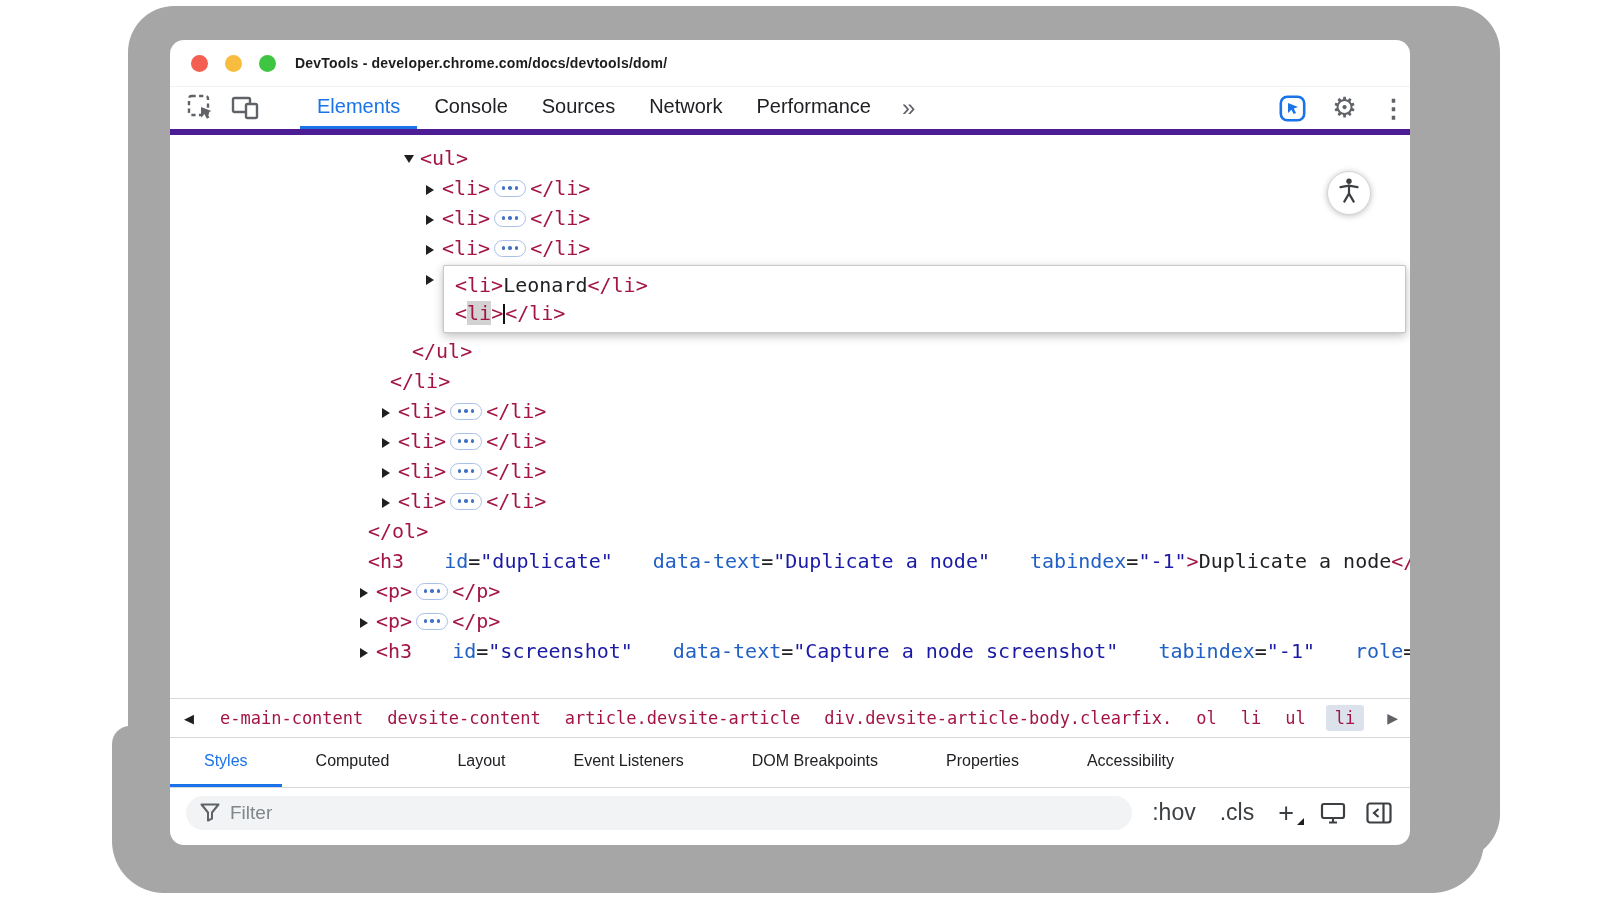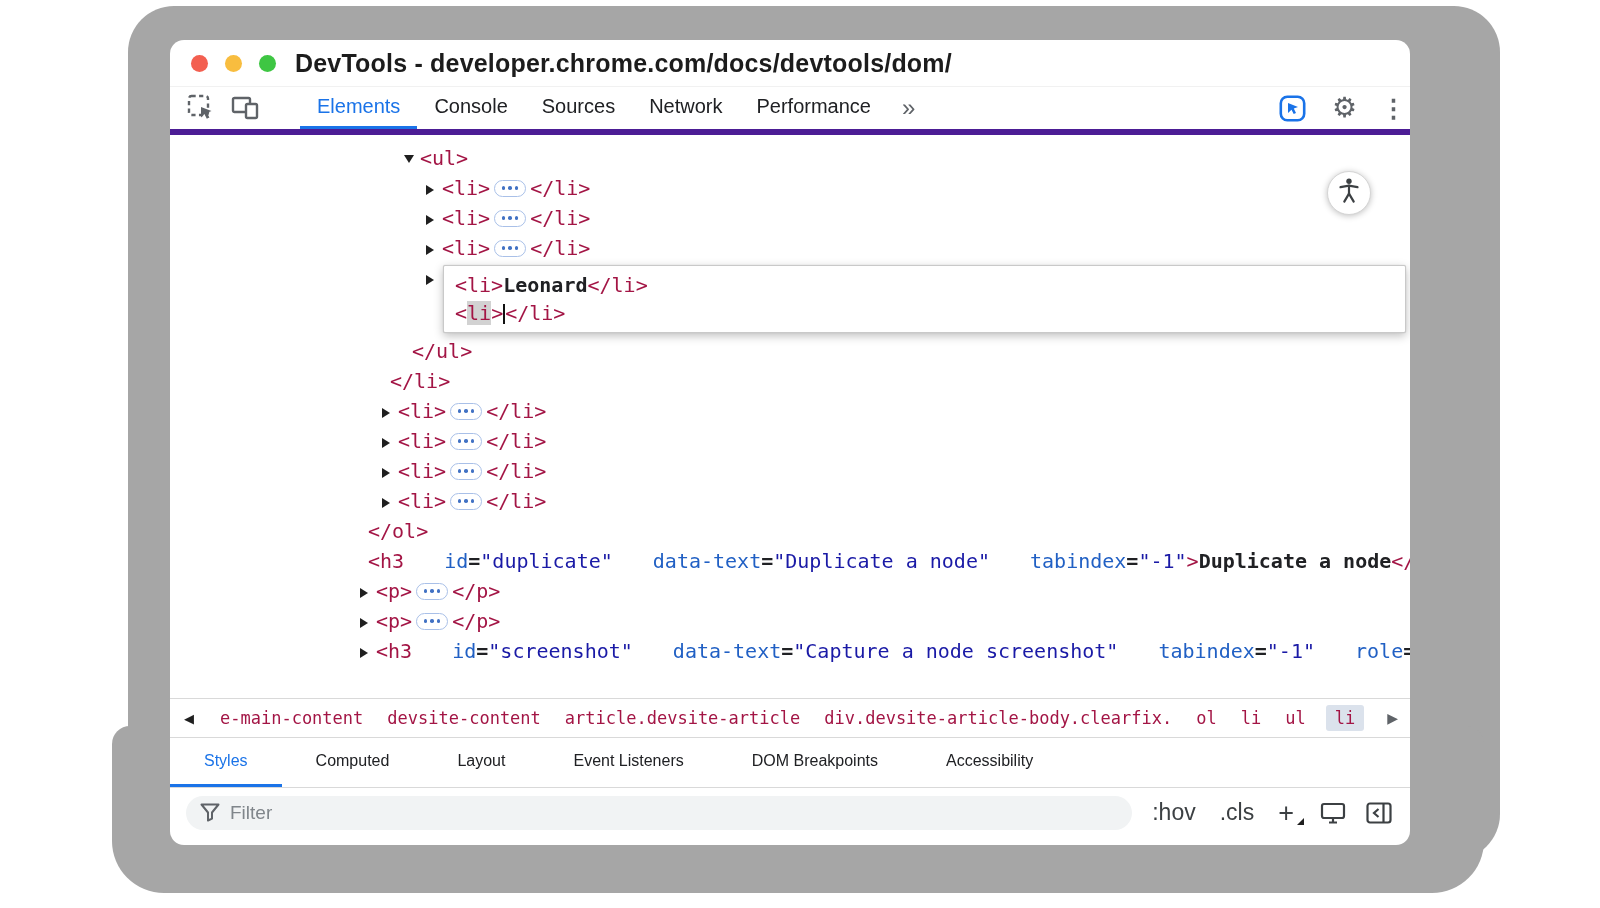--- a/index.html
+++ b/index.html
@@ -15,21 +15,21 @@
 
   
   .window { position:absolute; left:170px; top:40px; width:1240px; height:805px;
             background:#fff; border-radius:14px; overflow:hidden;
             display:flex; flex-direction:column; }
 
   .titlebar { flex:0 0 47px; display:flex; align-items:center; border-bottom:1px solid #f1f1f1; }
   .traffic { display:flex; gap:17px; margin-left:21px; }
   .light { width:17px; height:17px; border-radius:50%; display:inline-block; }
   .light.red { background:#f35f50; } .light.yellow { background:#f8bd3f; } .light.green { background:#3ec643; }
-  .title { margin-left:19px; font-size:25px; font-weight:700; color:#1c1c1c; letter-spacing:.2px;
+  .title { margin-left:19px; font-size:14px; font-weight:700; color:#1c1c1c; letter-spacing:.2px;
            white-space:nowrap; }
 
   .toolbar { flex:0 0 48px; display:flex; align-items:center; border-bottom:6px solid #4c1d95;
              padding:0 4px 0 16px;justify-content:center; }
   .tbicon { width:30px; height:30px; display:flex; align-items:center; justify-content:center;
             margin-right:14px; color:#5f6368; }
   .tabs { display:flex; height:100%; margin-left:26px; }
   .tab { display:flex; align-items:center; padding:0 17px; font-size:20px; color:#202124;
          border-bottom:3px solid transparent; }
   .tab.active { color:var(--accent,#1a73e8); border-bottom-color:var(--accent,#1a73e8); }
@@ -45,21 +45,21 @@
   .trow.edit-row { height:73px; line-height:30px; position:relative; }
   .arw { display:inline-block; width:16px; vertical-align:middle; }
   .arw.right::before { content:""; display:inline-block; margin-bottom:2px;
         border-left:8px solid #1f1f1f; border-top:5.5px solid transparent; border-bottom:5.5px solid transparent; }
   .arw.down::before { content:""; display:inline-block; margin-bottom:4px;
         border-top:8px solid #1f1f1f; border-left:5.5px solid transparent; border-right:5.5px solid transparent; }
   .sg-tag   { color:var(--tag,#a31545); }
   .sg-taghl { color:var(--tag,#a31545); background:#d2d2d2; }
   .sg-attr  { color:var(--attr,#2160c4);margin-left:28px; }
   .sg-val   { color:var(--val,#1a1aa6); }
-  .sg-plain { color:#202124;font-weight:bold; }
+  .sg-plain { color:#202124; }
   .dots { display:inline-flex; align-items:center; justify-content:center; gap:3px;
           width:32px; height:17px; border:1.5px solid #a9c0e8; border-radius:9px; background:#fff;
           vertical-align:middle; margin:0 4px 3px 4px; }
   .dots i { width:3.5px; height:3.5px; border-radius:50%; background:#4272c4; }
 
   .editbox { position:absolute; left:273px; top:2px; width:963px; height:68px; background:#fff;
              border:1px solid #c9c9c9; border-radius:2px; padding:5px 0 0 11px;
              box-shadow:0 3px 10px rgba(0,0,0,.25), 0 0 1px rgba(0,0,0,.2); }
   .eline { height:28px; line-height:28px; white-space:pre; }
   .caret { display:inline-block; width:2px; height:20px; background:#111; vertical-align:middle;
@@ -196,20 +196,21 @@
       </div>
     <button class="crumb-nav rightnav">▶</button>
   </div>
 
   <div class="subtabs" id="subtabs">
       <div class="stab active">Styles</div>
       <div class="stab">Computed</div>
       <div class="stab">Layout</div>
       <div class="stab">Event Listeners</div>
       <div class="stab">DOM Breakpoints</div>
+      <div class="stab">Properties</div>
       <div class="stab">Accessibility</div>
     </div>
 
   <div class="filterbar">
     <div class="filter-input">
       <span style="display:flex;">
         <svg width="20" height="19" viewBox="0 0 20 19" fill="none" stroke="#5f6368" stroke-width="2" stroke-linejoin="round" aria-hidden="true">
           <path d="M1.5 1.5 h17 L12 9.5 v6.2 l-4 1.8 V9.5 Z"></path>
         </svg>
       </span>

